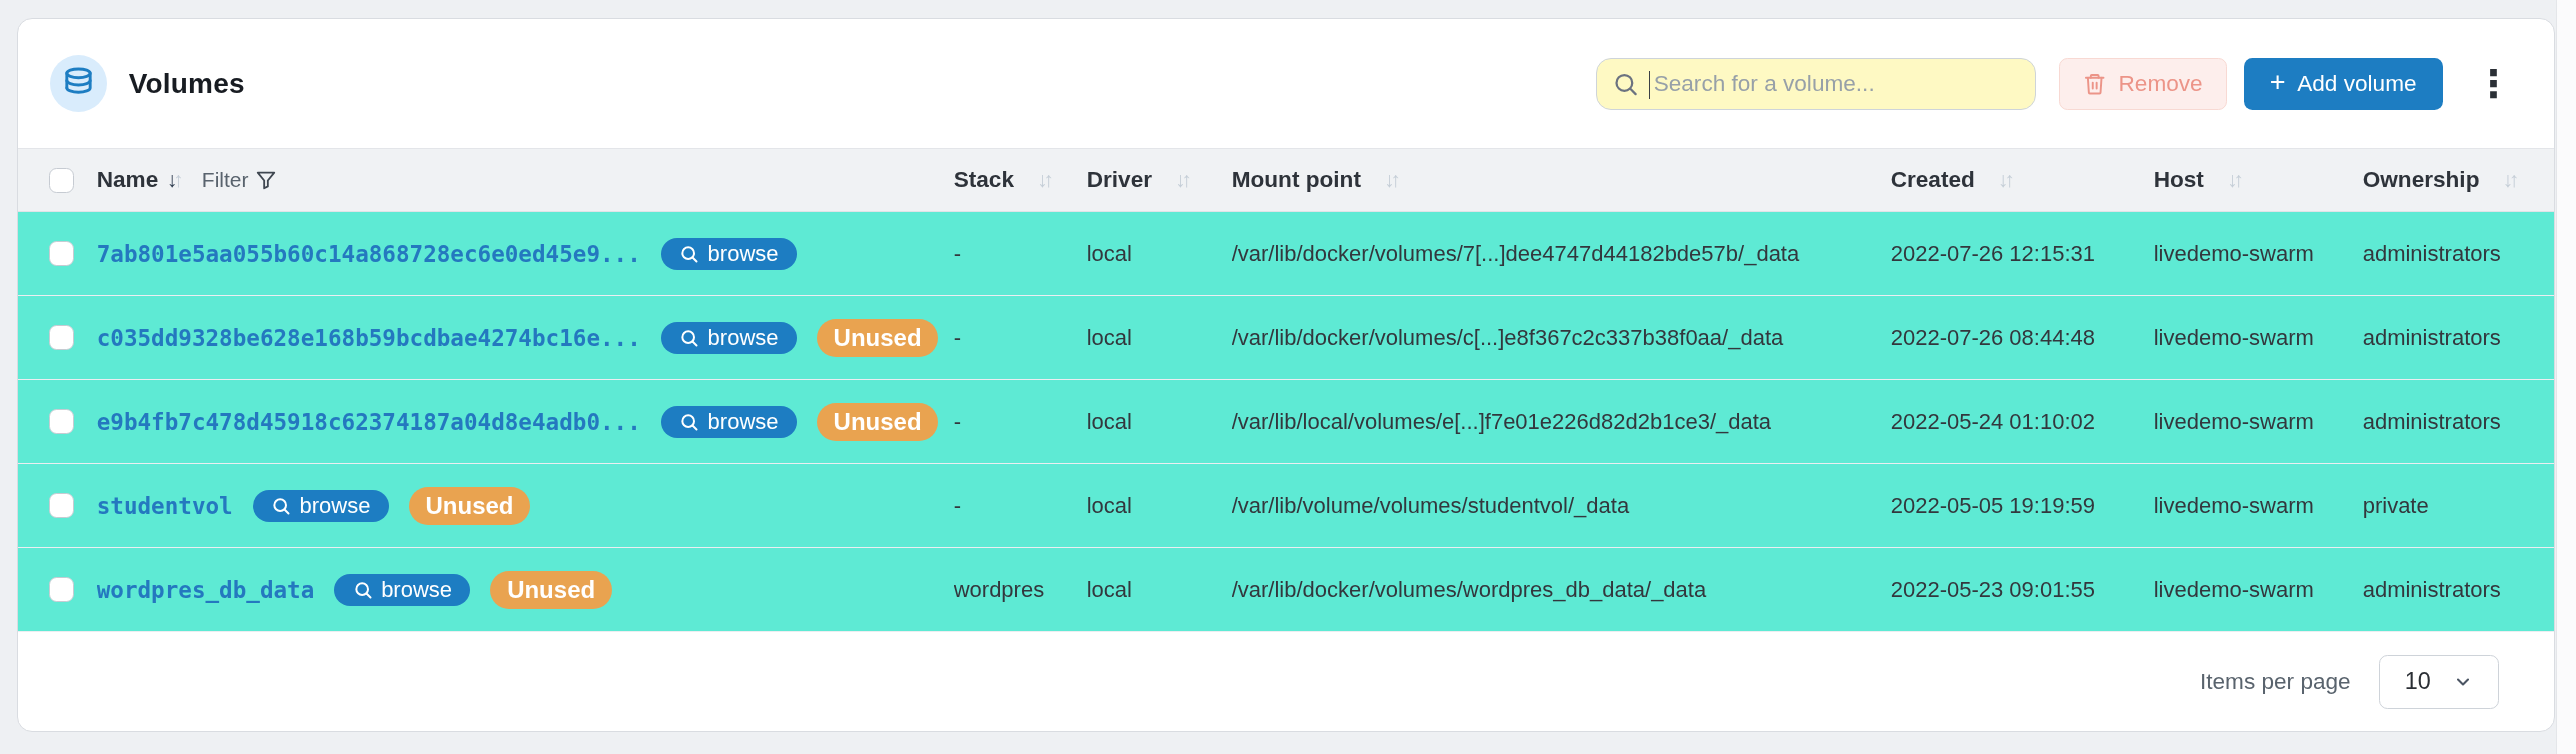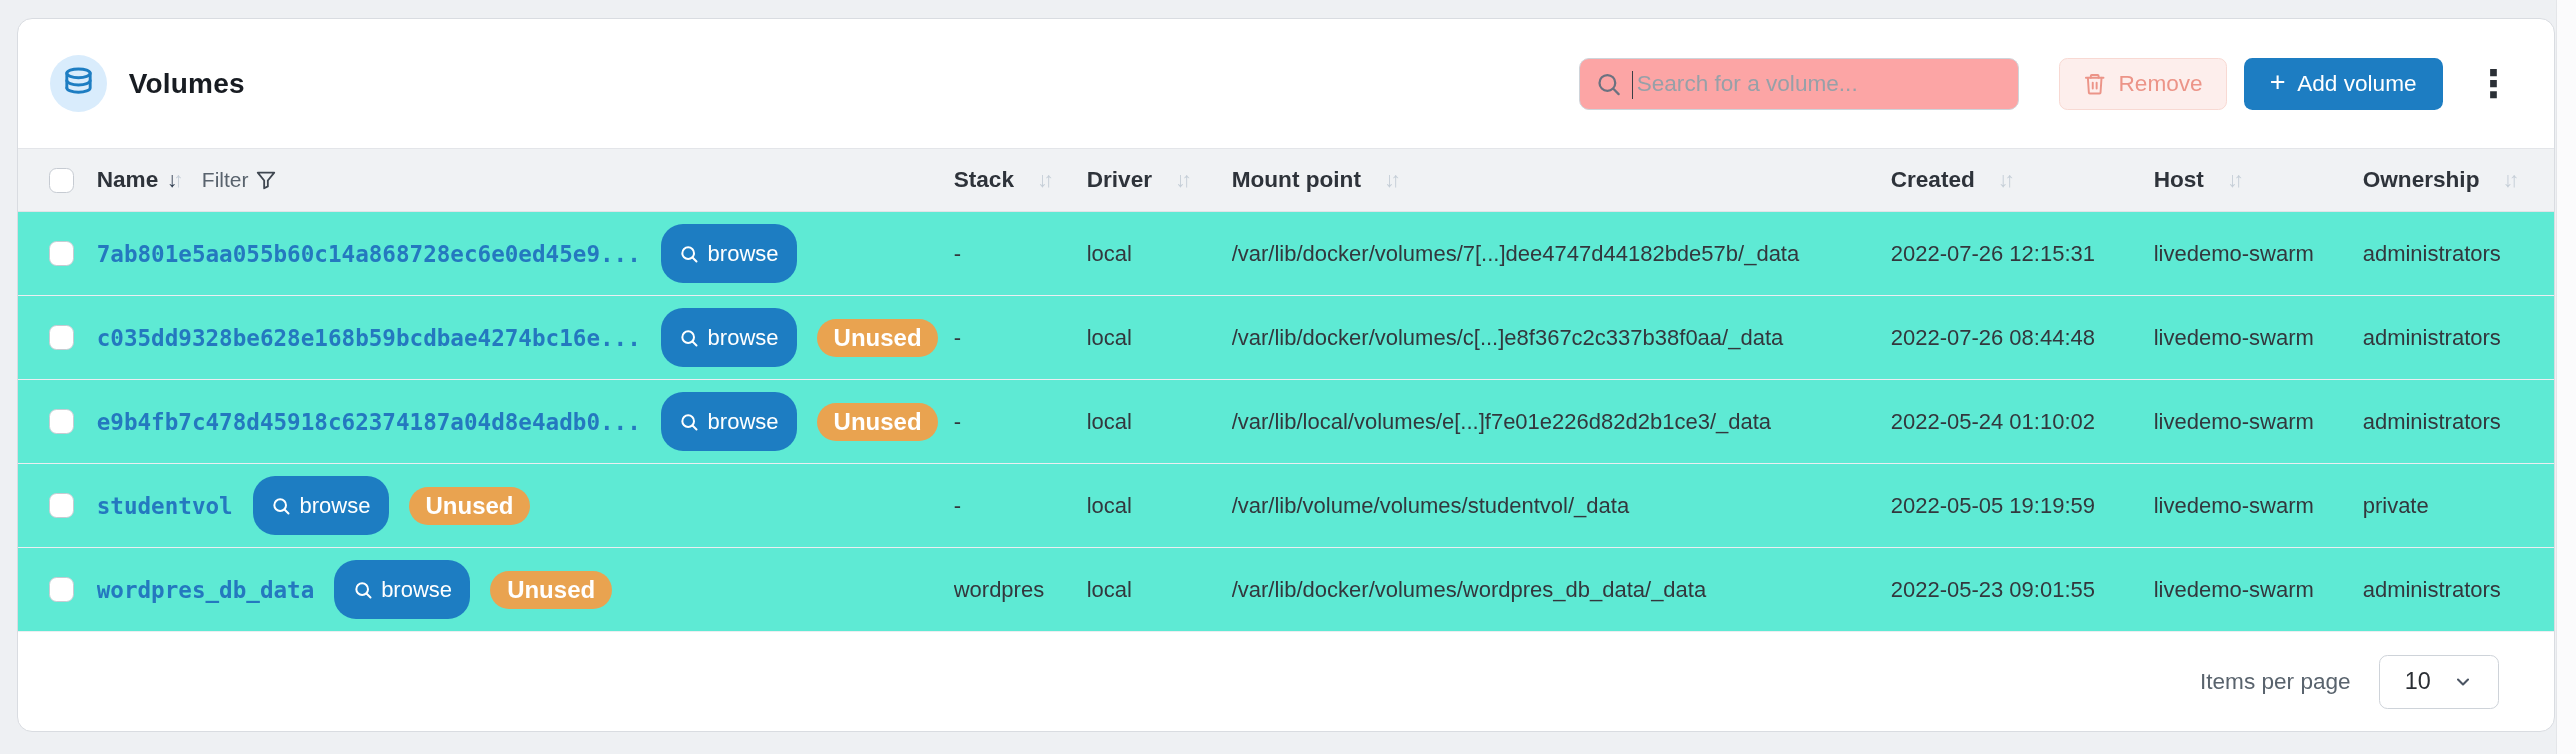--- a/index.html
+++ b/index.html
@@ -31,41 +31,41 @@
     background:#d9ecfc; display:flex; align-items:center; justify-content:center;
     flex:0 0 57px;
   }
   .page-title {
     margin-left:22px; font-size:28px; font-weight:700; color:#181c22;
     letter-spacing:0.2px;
   }
   .header-spacer { flex:1; }
   .searchbox {
     position:relative; width:440px; height:52px; margin-right:23.4px;
-    border:1.7px solid #ced4da; border-radius:10px; background:#fca5a5;
+    border:1.7px solid #ced4da; border-radius:15px; background:#fef9c3;
     display:flex; align-items:center;
   }
   .searchbox svg { position:absolute; left:15px; top:50%; transform:translateY(-50%); }
   .searchbox .caret {
     position:absolute; left:52px; top:11.7px; width:1.7px; height:28.4px; background:#3a3f45;
   }
   .searchbox input {
     width:100%; height:100%; border:none; outline:none; background:transparent;
     padding:0 13.4px 0 57px; font-size:22.6px; color:#33373d;
     font-family:"Liberation Sans", sans-serif;
   }
   .searchbox input::placeholder { color:#97a0a8; }
   .btn {
     height:52px; border-radius:8.4px; display:inline-flex; align-items:center;
     justify-content:center; font-size:22.6px; cursor:pointer; border:1.7px solid transparent;
     font-family:"Liberation Sans", sans-serif;
   }
   .btn-remove {
     background:#fdeeec; border-color:#f8d9d3; color:#ec9488;
-    padding:0 23.4px; gap:11.7px; margin-right:16.7px;margin-left:17px;
+    padding:0 23.4px; gap:11.7px; margin-right:16.7px;
   }
   .btn-add {
     background:#1d7dc2; color:#ffffff; padding:0 25px; gap:11.7px; margin-right:23.4px;
     font-weight:400;
   }
   .btn-add .plus { font-size:27px; font-weight:400; line-height:1; margin-top:-2.5px; }
   .kebab {
     font-size:38px; color:#2b3036; font-weight:700; line-height:1;
     padding:3.3px 8.4px; cursor:pointer; user-select:none;
     font-family:"DejaVu Sans", sans-serif;
@@ -103,21 +103,21 @@
     height:84px; border-bottom:1.7px solid #eceef1;
     background:#5eead4; font-size:22px; color:#33373d;
   }
   .name-cell { display:flex; align-items:center; gap:20px; overflow:hidden; }
   .vol-name {
     font-family:"DejaVu Sans Mono", monospace;
     font-weight:700; font-size:22.6px; color:#2478bf;
     text-decoration:none; white-space:nowrap; cursor:pointer;
   }
   .btn-browse {
-    height:59px; border-radius:22px; background:#1d7dc2; color:#fff;
+    height:32px; border-radius:22px; background:#1d7dc2; color:#fff;
     display:inline-flex; align-items:center; gap:8.4px; padding:0 18.4px;
     font-size:22px; border:none; cursor:pointer; flex:0 0 auto;
     font-family:"Liberation Sans", sans-serif;
   }
   .badge-unused {
     height:38px; border-radius:19px; background:#e9a350; color:#fff;
     display:inline-flex; align-items:center; padding:0 16.7px;
     font-size:24px; font-weight:700; flex:0 0 auto;
   }
   .cell { white-space:nowrap; overflow:hidden; text-overflow:ellipsis; }

